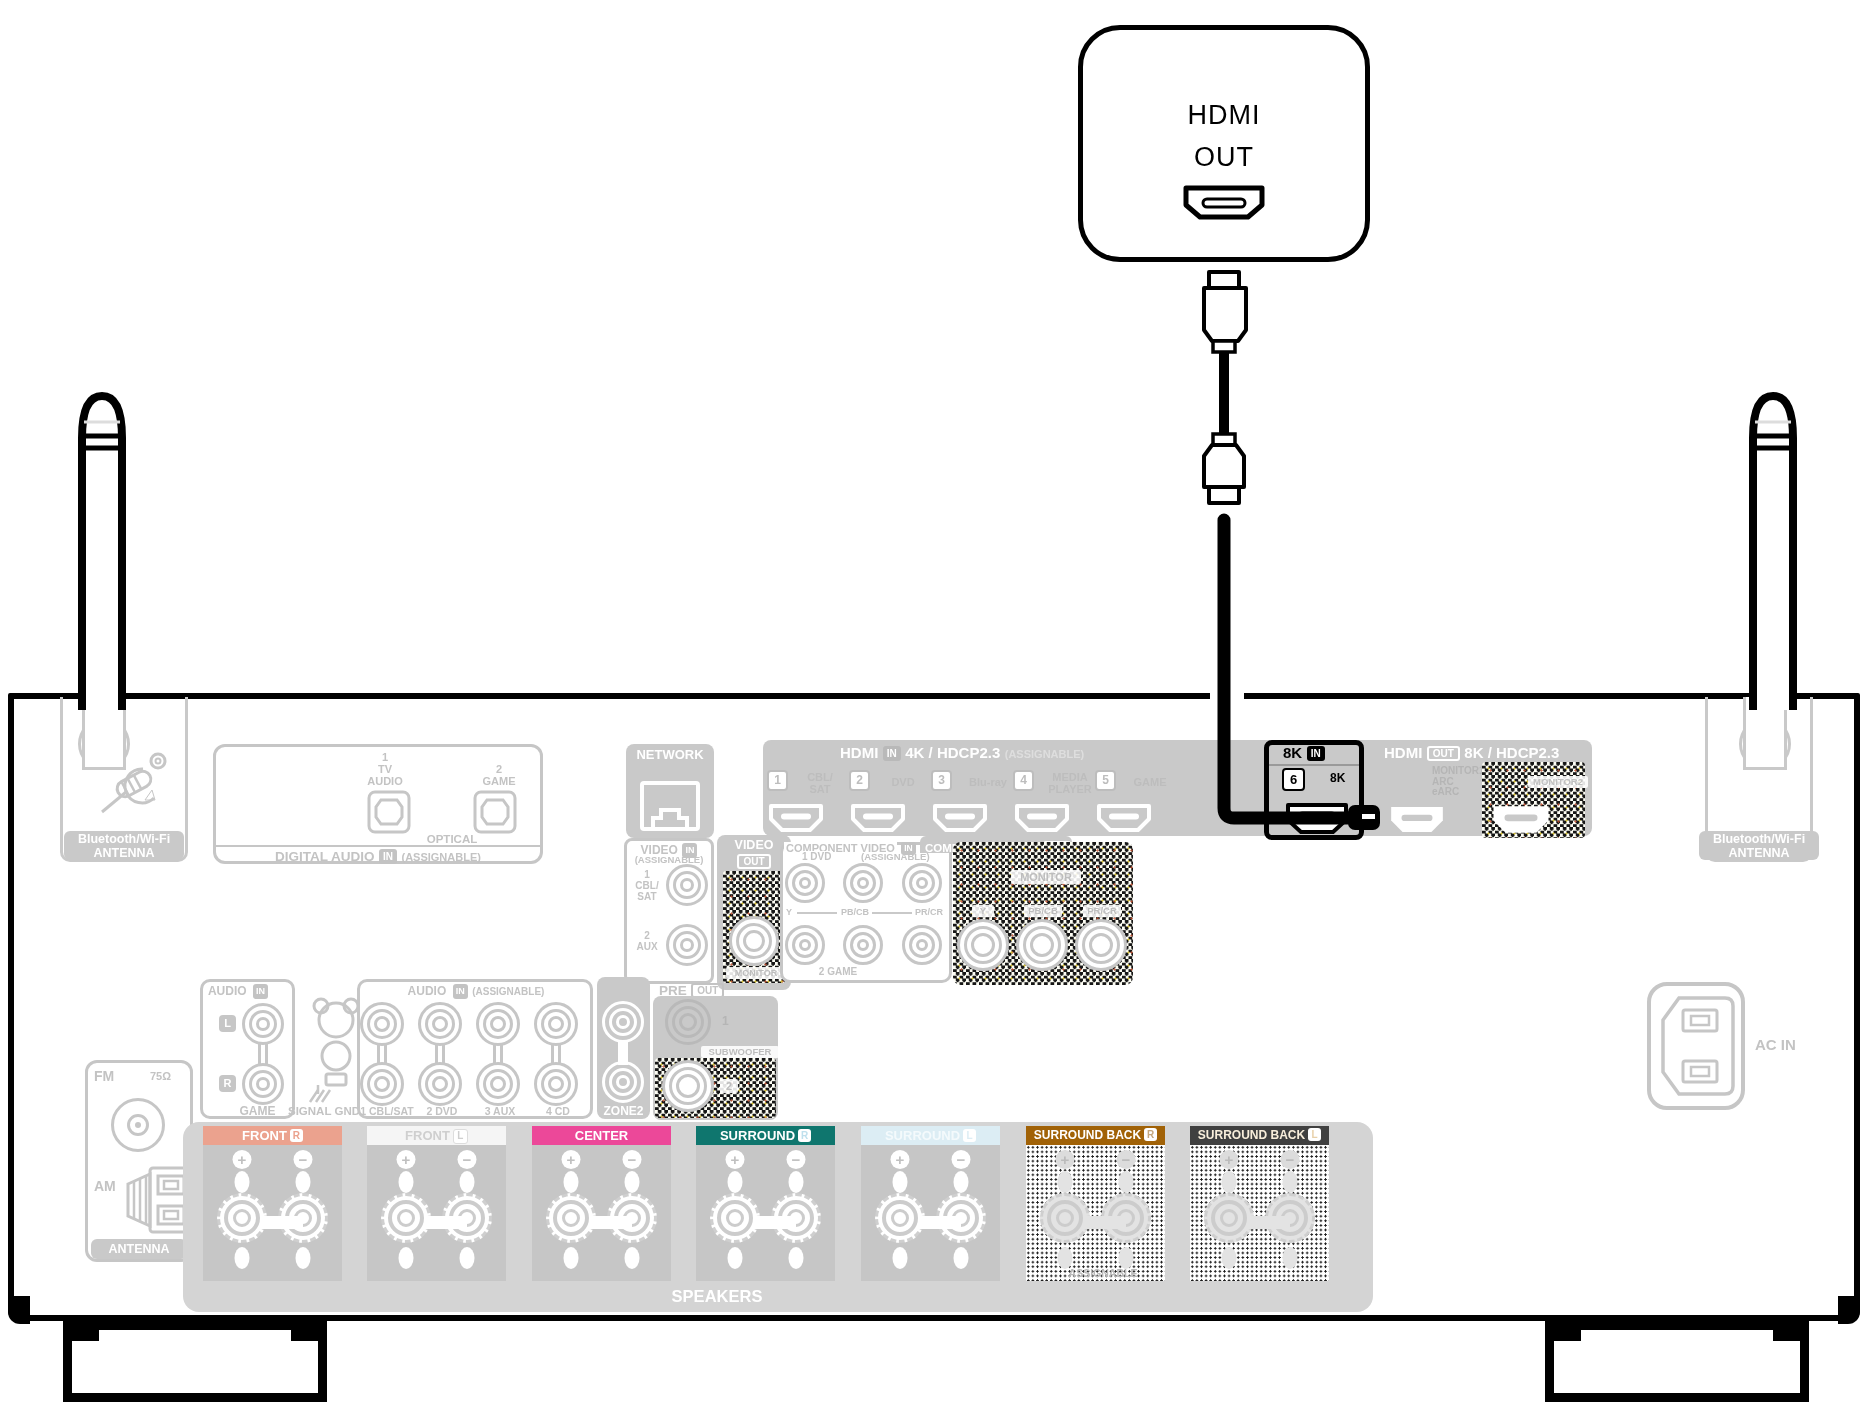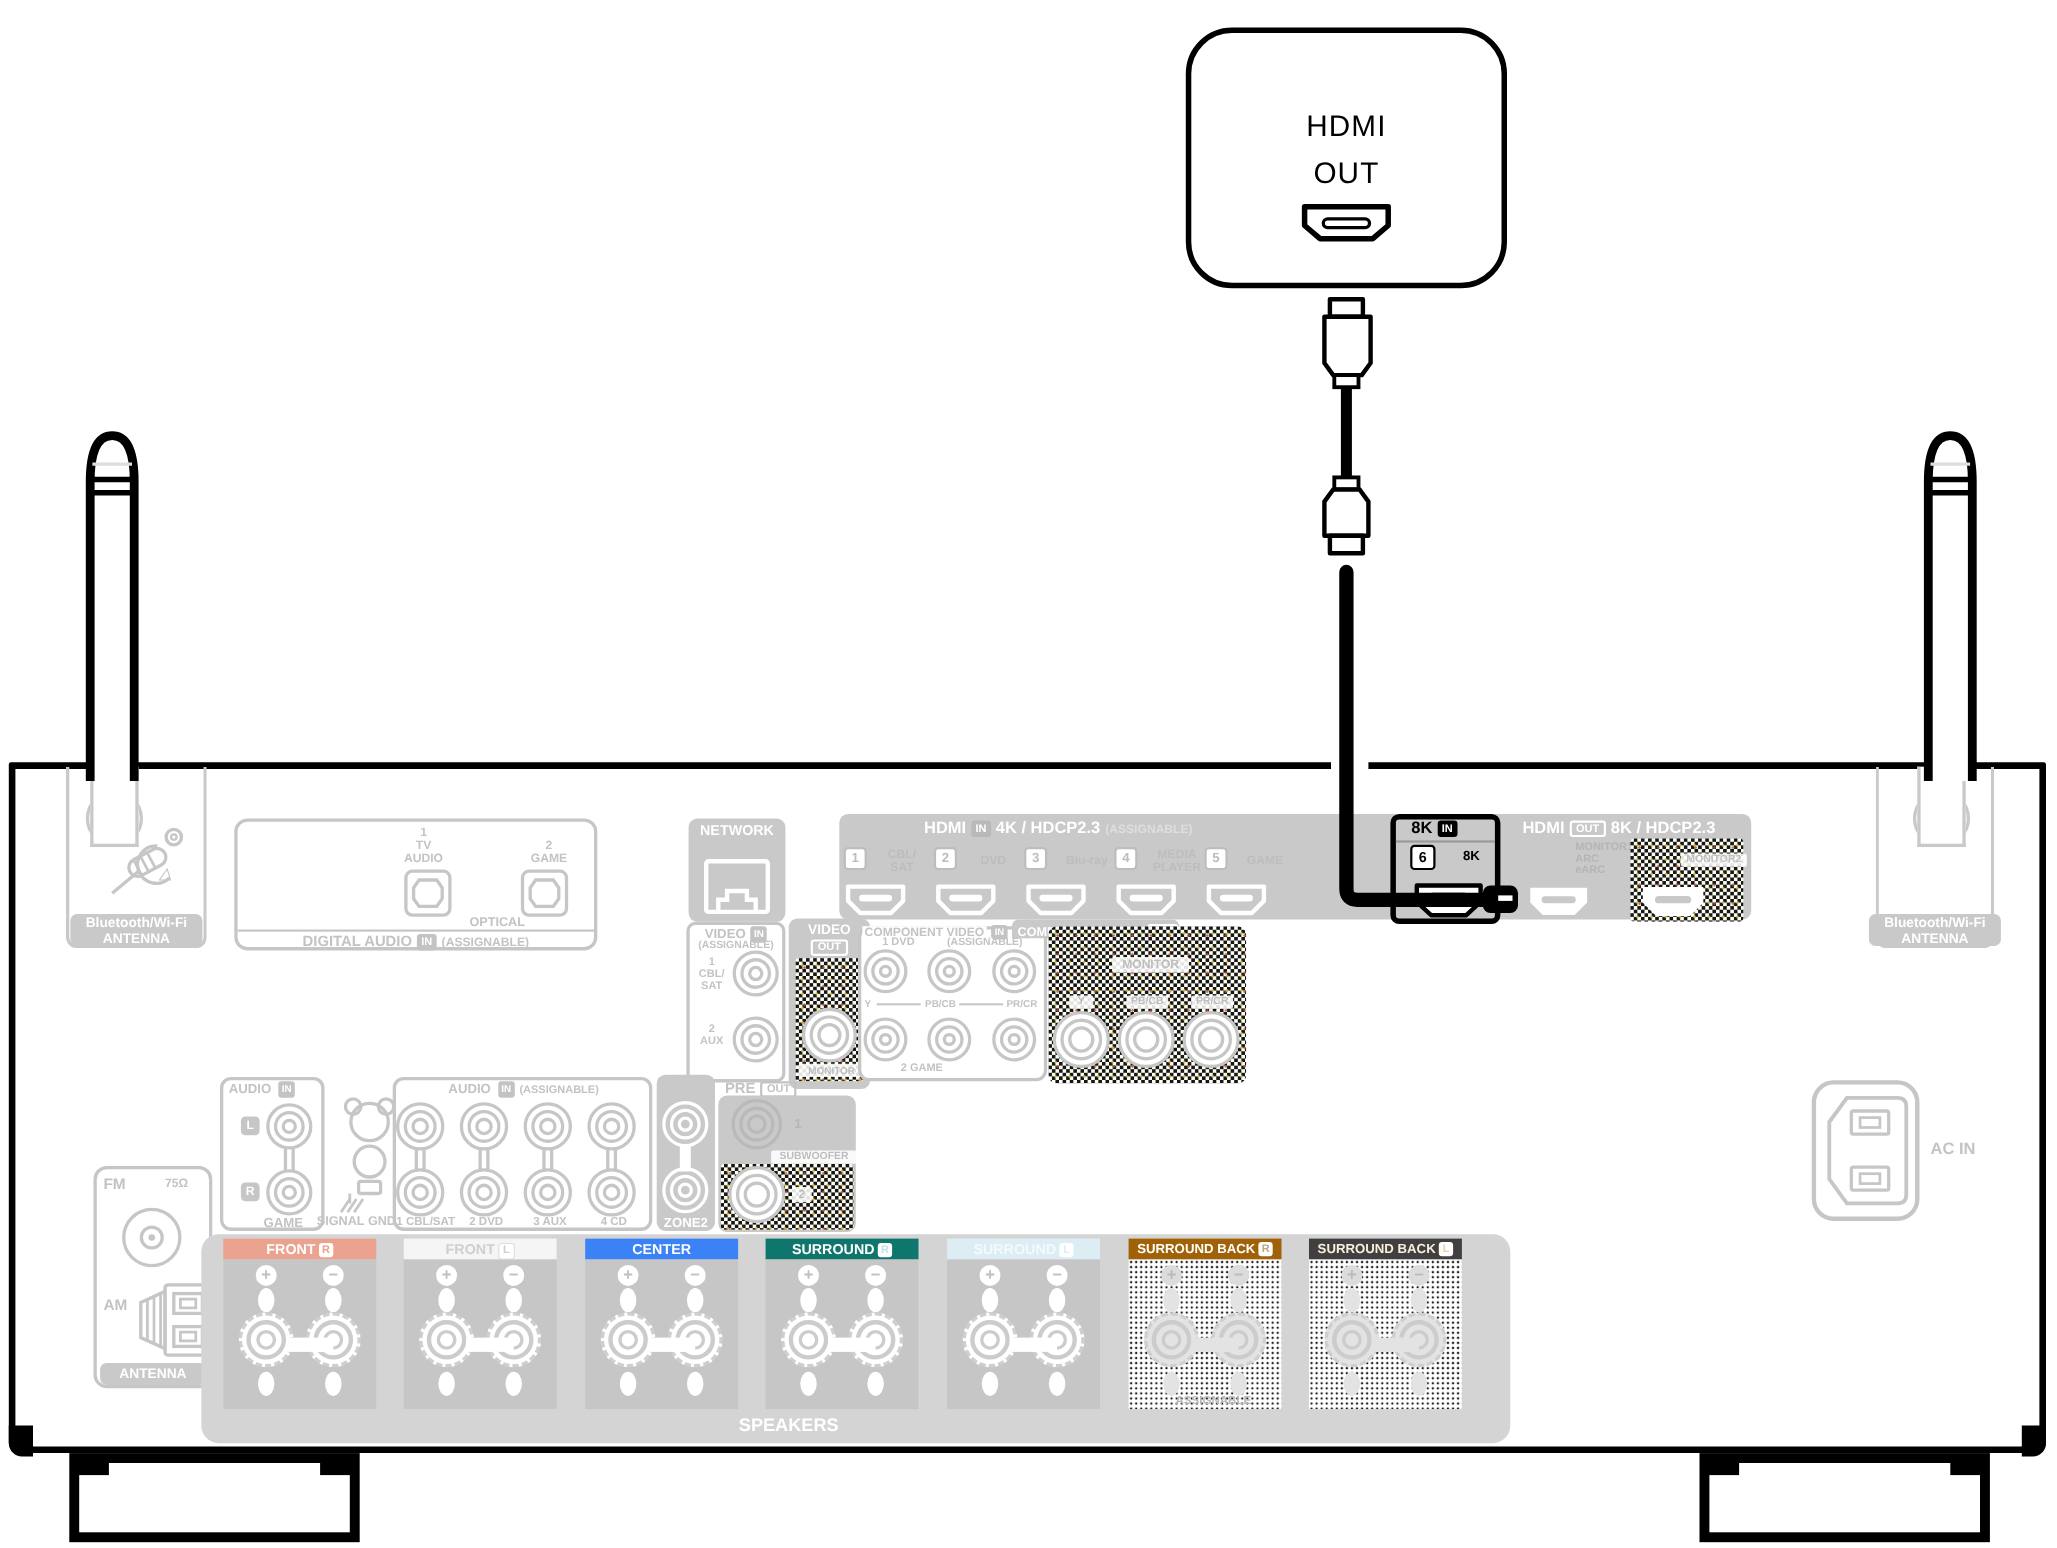--- a/index.html
+++ b/index.html
@@ -422,21 +422,21 @@
       </div>
     <div class="bp r">
         <div class="sign">−</div>
         <div class="lug"></div>
         <div class="main"></div>
         <div class="lug2"></div>
       </div>
     <div class="bp-bar"></div>
   </div>
   <div class="spk" style="left:532px">
-    <div class="spk-head" style="background:#3b82f6"><span>CENTER</span></div>
+    <div class="spk-head" style="background:#ec4899"><span>CENTER</span></div>
     <div class="spk-body"></div>
     <div class="bp l">
         <div class="sign">+</div>
         <div class="lug"></div>
         <div class="main"></div>
         <div class="lug2"></div>
       </div>
     <div class="bp r">
         <div class="sign">−</div>
         <div class="lug"></div>

